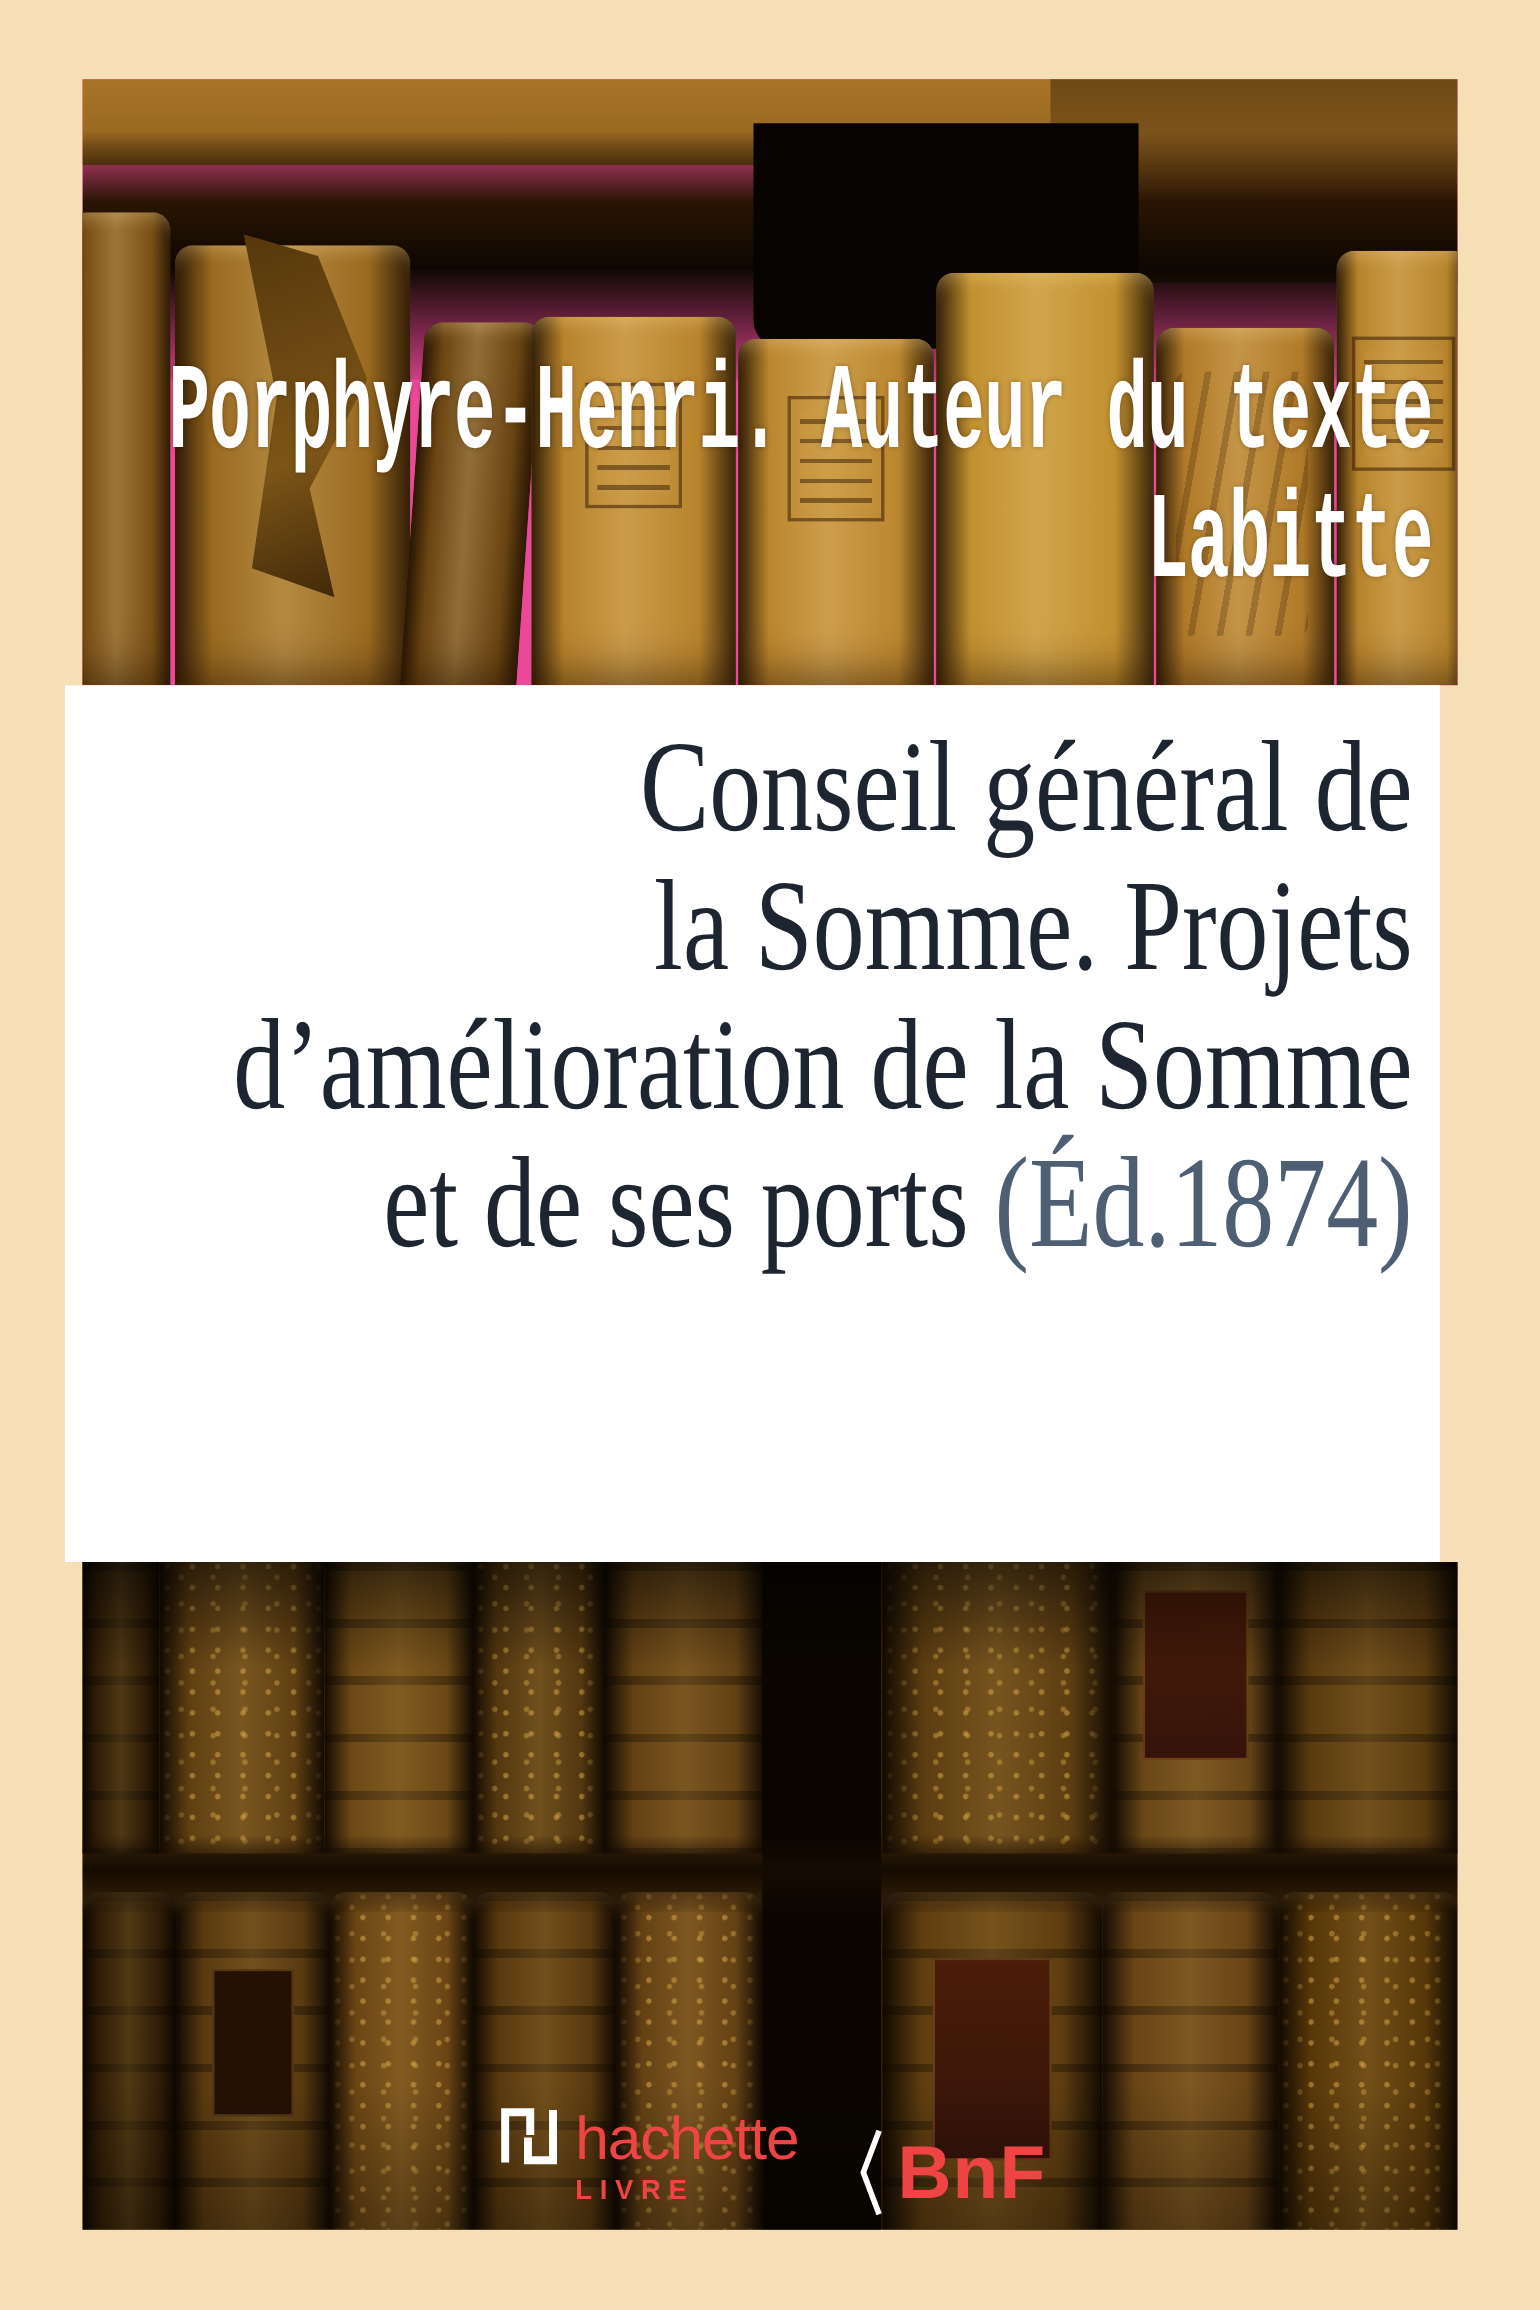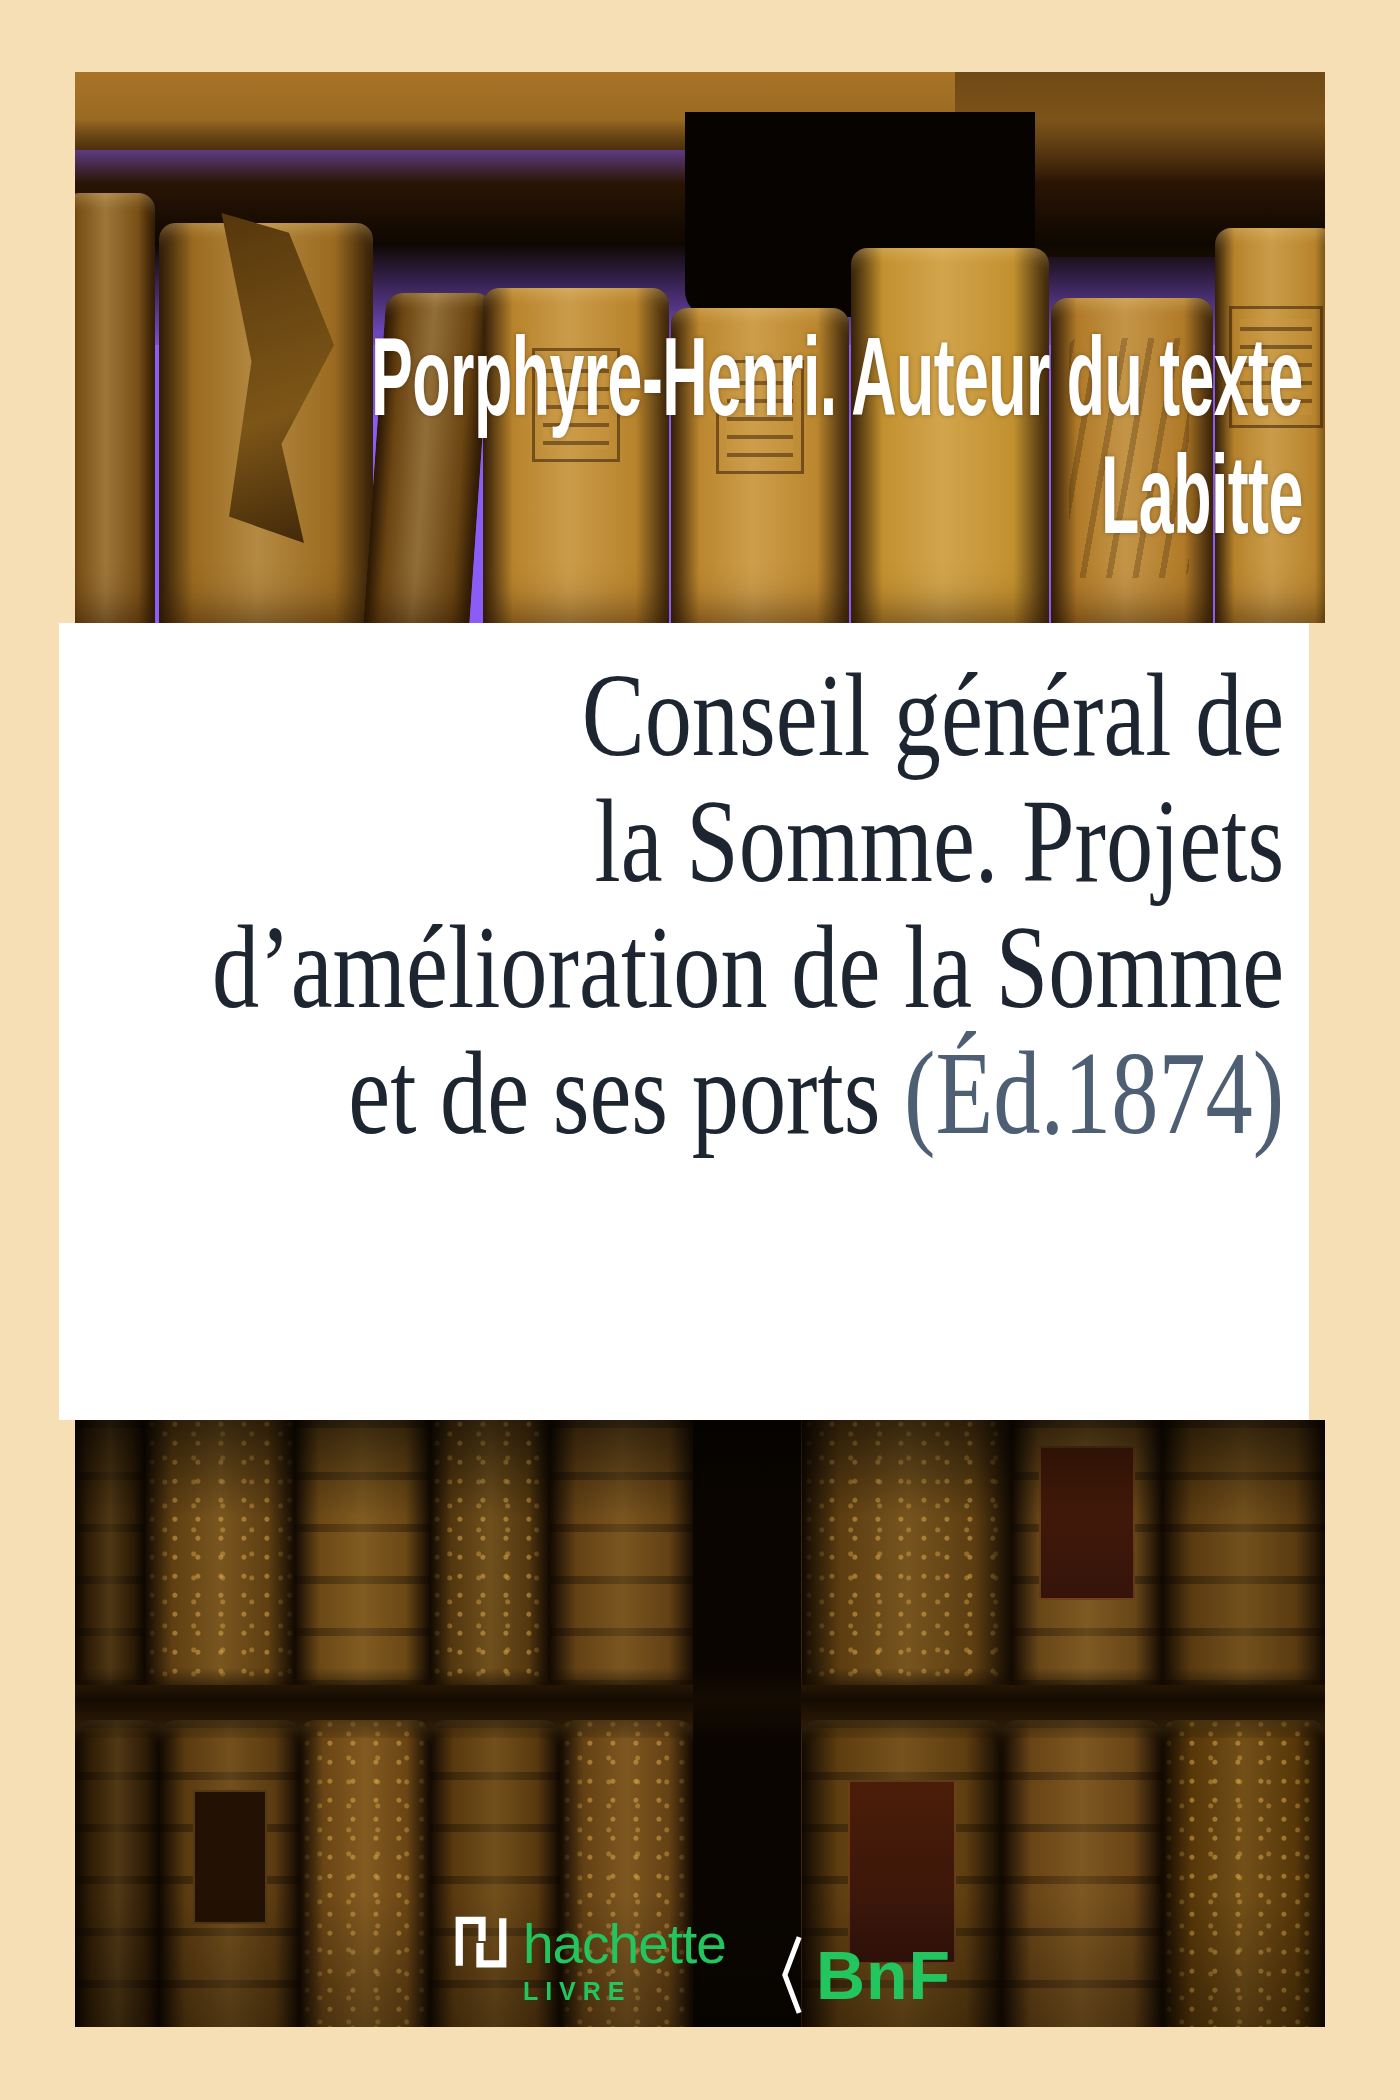--- a/index.html
+++ b/index.html
@@ -1,21 +1,21 @@
 <!DOCTYPE html>
 <html><head>
 <meta charset="utf-8">
 <style>
   html,body{margin:0;padding:0;background:#e9e2d2;}
   .cover{position:relative;width:1400px;height:2100px;background:#f6deb5;overflow:hidden;
          font-family:"Liberation Sans",sans-serif;}
 
   
   .photo-top{position:absolute;left:75px;top:72px;width:1250px;height:551px;
-             background:#8b5cf6;overflow:hidden;}
+             background:#ec4899;overflow:hidden;font-family:Liberation Mono, monospace;}
   .pt-top-strip{position:absolute;left:0;top:0;width:100%;height:78px;
     background:linear-gradient(180deg,#a97428 0%,#9a6a22 60%,#6b4713 100%);}
   .pt-topright{position:absolute;left:880px;top:0;width:370px;height:185px;
     background:linear-gradient(180deg,#6f4a15 0%,#8a5d1d 55%,#4a2f0a 100%);}
   .pt-shelf-shadow{position:absolute;left:0;top:48px;width:100%;height:225px;
     background:linear-gradient(180deg,rgba(40,20,4,0) 0%,#2a1504 28%,#0e0701 55%,rgba(24,12,2,.15) 100%);}
   .pt-notch{position:absolute;left:610px;top:40px;width:350px;height:205px;background:#060301;
     border-radius:0 0 36px 26px;}
   .pt .sp, .photo-top .sp{position:absolute;bottom:0;border-radius:16px 16px 0 0;
     box-shadow:inset 0 16px 14px -10px rgba(255,228,160,.28), inset 0 -30px 40px -20px rgba(40,18,2,.55);}
@@ -92,21 +92,21 @@
   .c2 .panel-dark{position:absolute;left:50%;transform:translateX(-50%);top:70px;width:70px;height:130px;
     background:#231103;border:2px solid rgba(200,150,60,.3);}
   .pb-gap{position:absolute;left:618px;top:0;width:108px;height:100%;background:#0a0500;}
   .pb-shelf{position:absolute;left:0;top:248px;width:100%;height:70px;
     background:linear-gradient(180deg,rgba(12,6,1,0) 0%,#150b02 45%,rgba(20,10,2,.1) 100%);}
   .pb-vignette{position:absolute;inset:0;pointer-events:none;
     background:linear-gradient(180deg,rgba(0,0,0,.55) 0%,rgba(0,0,0,0) 16%,rgba(0,0,0,0) 78%,rgba(0,0,0,.30) 100%);}
 
   
   .logos{position:absolute;left:0;top:492px;width:100%;display:flex;justify-content:center;
-    align-items:flex-start;gap:52px;color:#22c55e;}
+    align-items:flex-start;gap:52px;color:#ef4444;}
   .hachette-group{display:flex;gap:10px;align-items:flex-start;}
   .hachette-words{display:flex;flex-direction:column;margin-top:4px;}
   .hachette-name{font-size:55px;font-weight:400;letter-spacing:-1px;line-height:56px;}
   .hachette-sub{font-size:25px;font-weight:700;letter-spacing:7px;line-height:30px;margin-top:4px;}
   .bnf-group{display:flex;align-items:center;gap:12px;margin-top:22px;}
   .bnf-name{font-size:68px;font-weight:700;letter-spacing:1px;line-height:68px;}
 </style>
 </head>
 <body>
 

